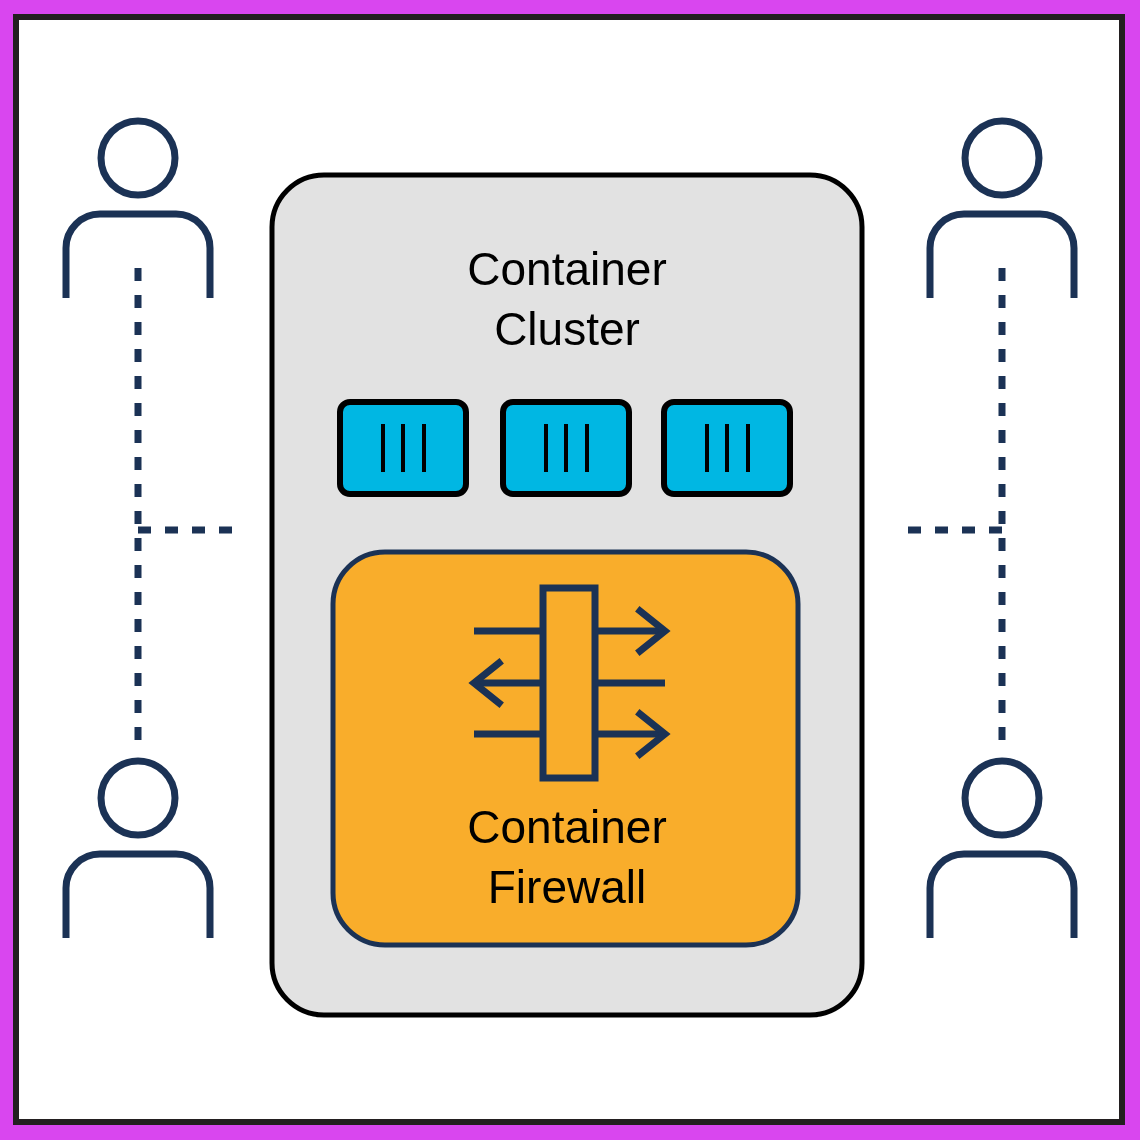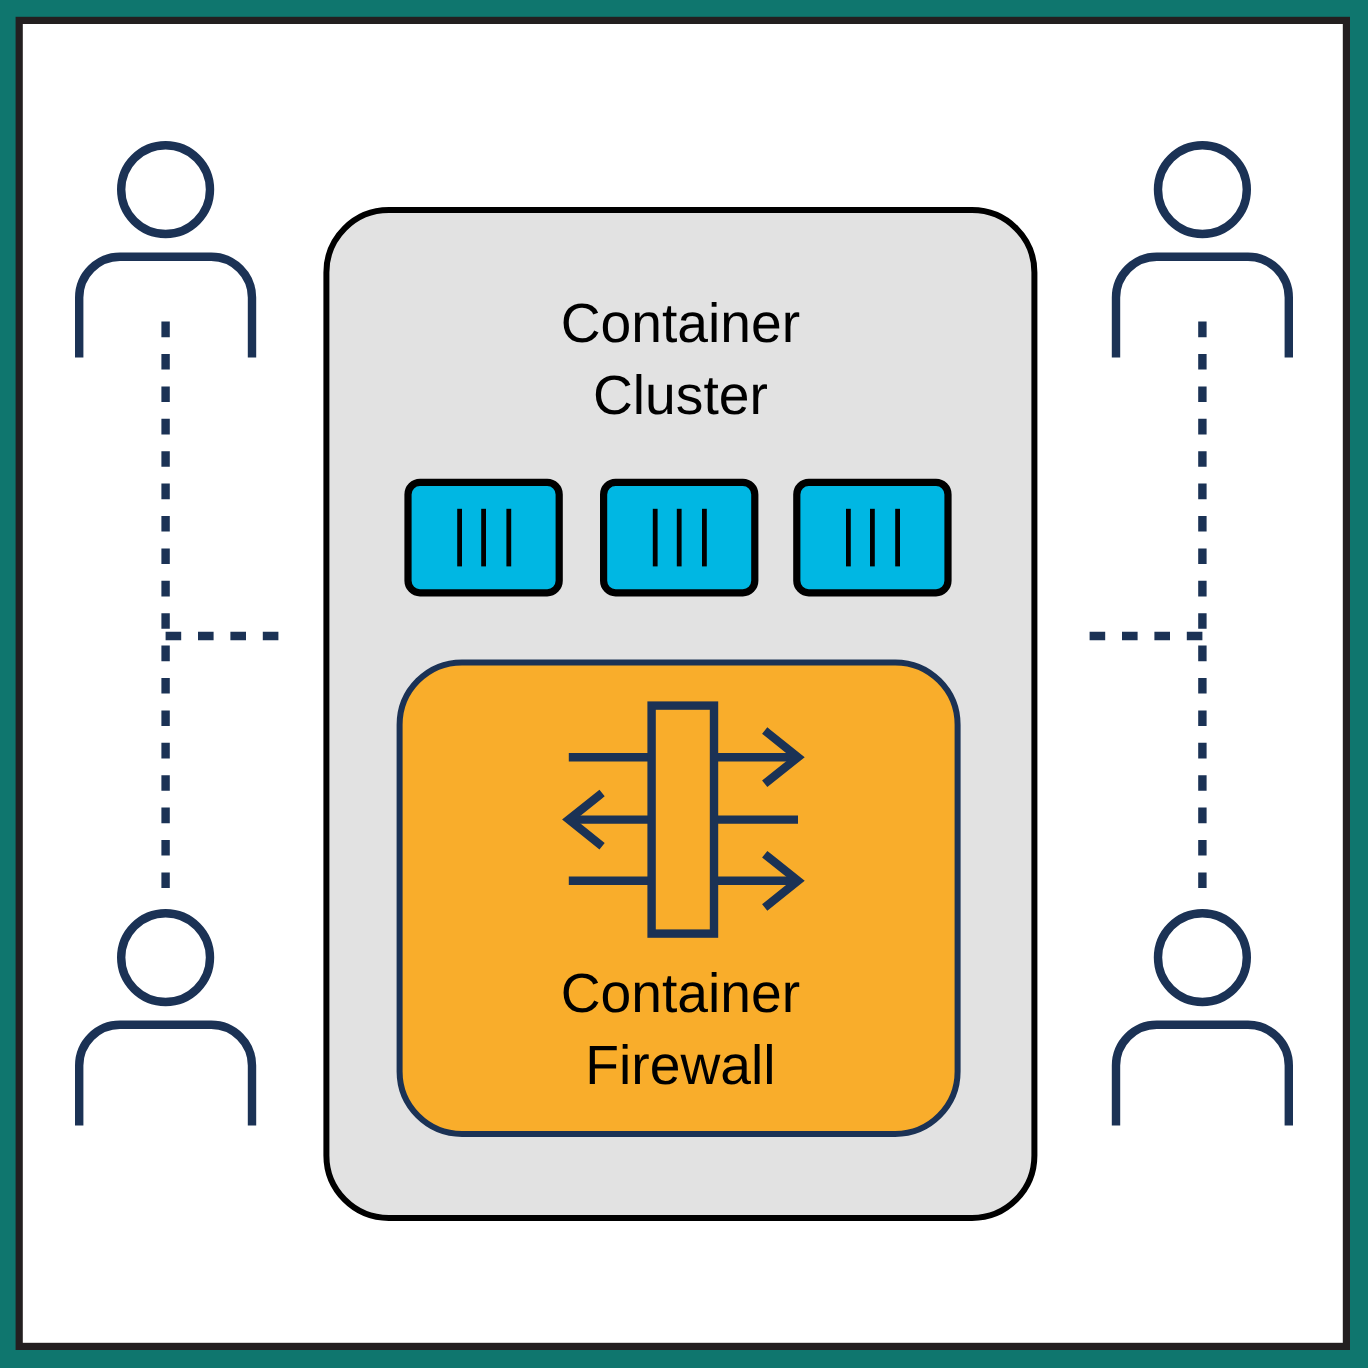--- a/index.html
+++ b/index.html
@@ -10,21 +10,21 @@
   body {
     width: 1140px;
     height: 1140px;
     font-family: "Liberation Sans", sans-serif;
     overflow: hidden;
   }
   #diagram-root {
     position: relative;
     width: 1140px;
     height: 1140px;
-    background: #0f766e;
+    background: #d946ef;
   }
   #diagram-svg {
     position: absolute;
     top: 0;
     left: 0;
     width: 1140px;
     height: 1140px;
     display: block;
   }
   .dgm-label {

